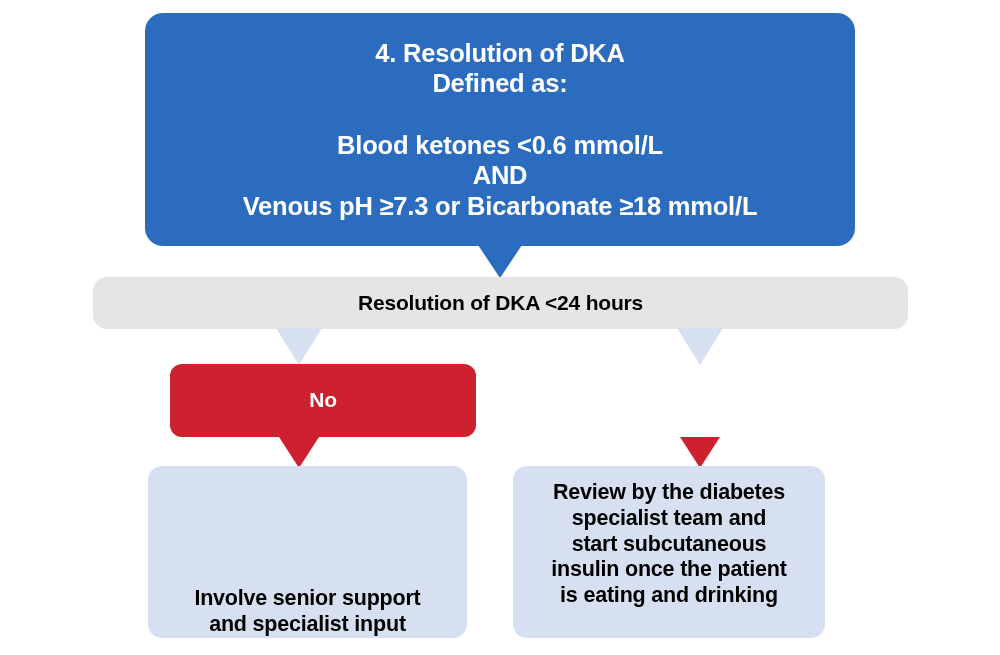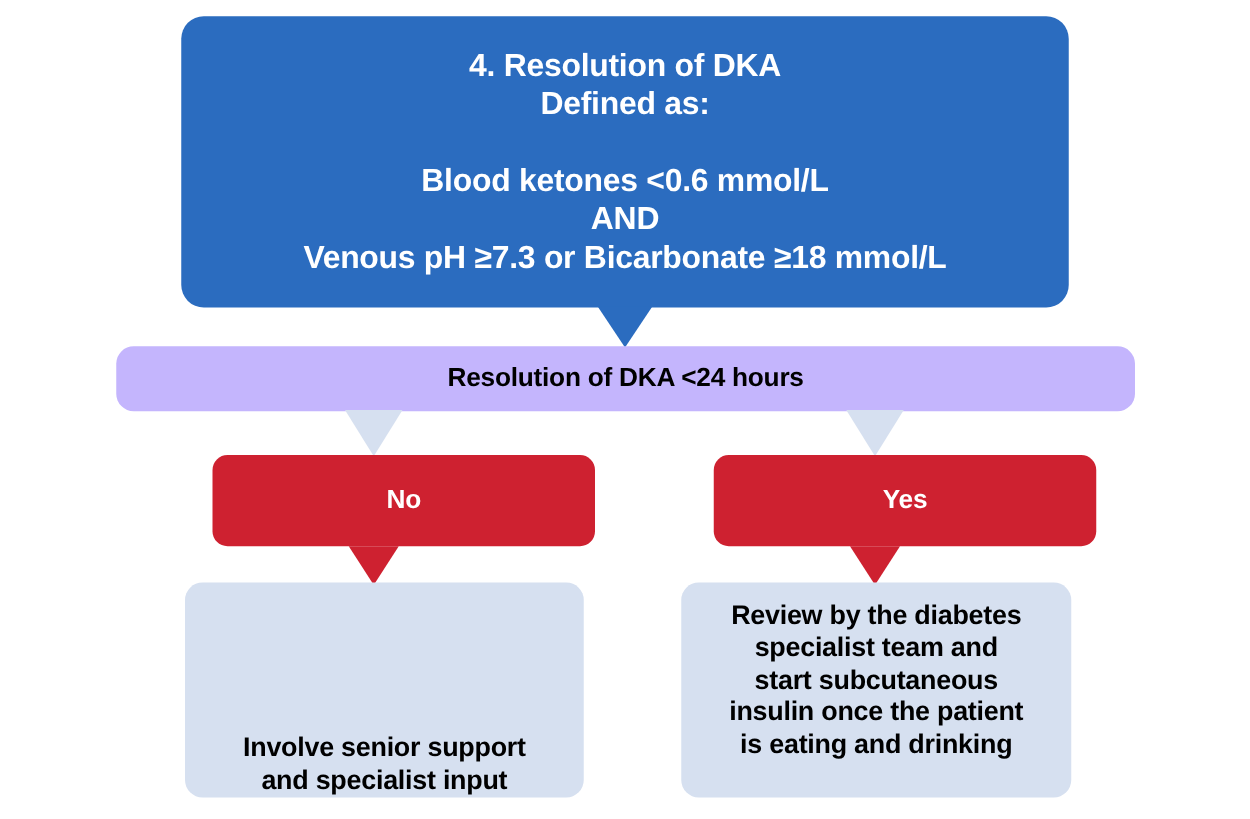--- a/index.html
+++ b/index.html
@@ -74,21 +74,21 @@
     border-top-width: 33px;
     border-top-color: #2b6cbf;
   }
 
   
   #node-resolution-time {
     left: 93px;
     top: 277px;
     width: 815px;
     height: 52px;
-    background: #c4b5fd;
+    background: #e5e5e5;
     border-radius: 14px;
     color: #000000;
     align-items: center;
     padding: 0 14px;
   }
   #node-resolution-time .txt {
     width: 100%;
     font-size: 21px;
   }
   #tail-branch-no {
@@ -148,21 +148,21 @@
     width: 100%;
     font-size: 21.5px;
     line-height: 1.2;
   }
   #node-outcome-no {
     left: 148px;
     width: 319px;
     align-items: flex-end;
   }
   #node-outcome-yes {
-    left: 545px;
+    left: 513px;
     width: 312px;
     align-items: flex-start;
     padding-top: 14px;
   }
 </style>
 </head>
 <body>
 
 <div id="flowchart">
 
@@ -180,23 +180,20 @@
     <span class="txt">Resolution of DKA &lt;24 hours</span>
   </div>
   <div class="tail" id="tail-branch-no"></div>
   <div class="tail" id="tail-branch-yes"></div>
 
   <div class="node answer" id="node-answer-no">
     <span class="txt">No</span>
   </div>
   <div class="tail tail-red" id="tail-answer-no"></div>
 
-  <div class="node answer" id="node-answer-yes">
-    <span class="txt">Yes</span>
-  </div>
   <div class="tail tail-red" id="tail-answer-yes"></div>
 
   <div class="node outcome" id="node-outcome-no">
     <span class="txt">Involve senior support
 and specialist input</span>
   </div>
 
   <div class="node outcome" id="node-outcome-yes">
     <span class="txt">Review by the diabetes
 specialist team and

